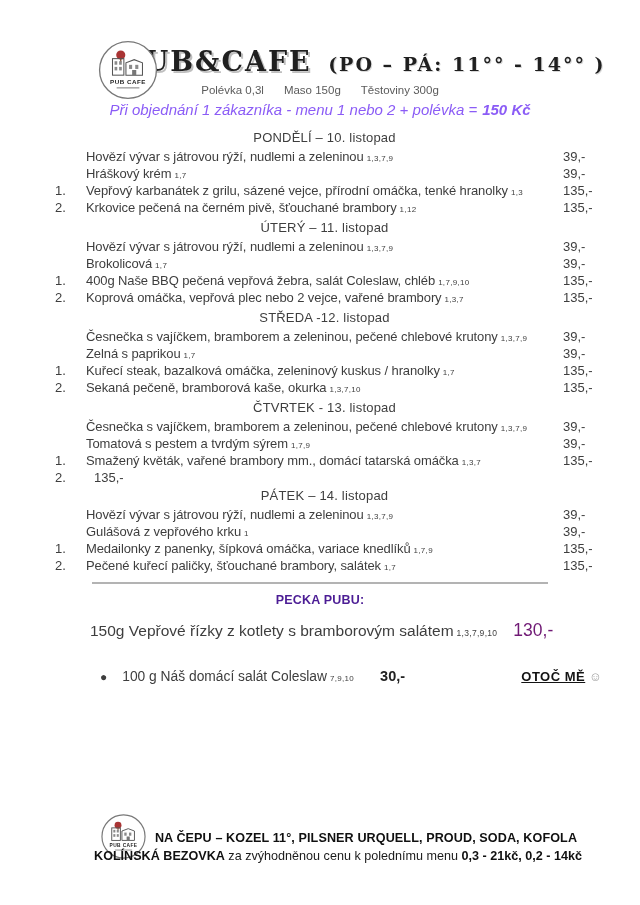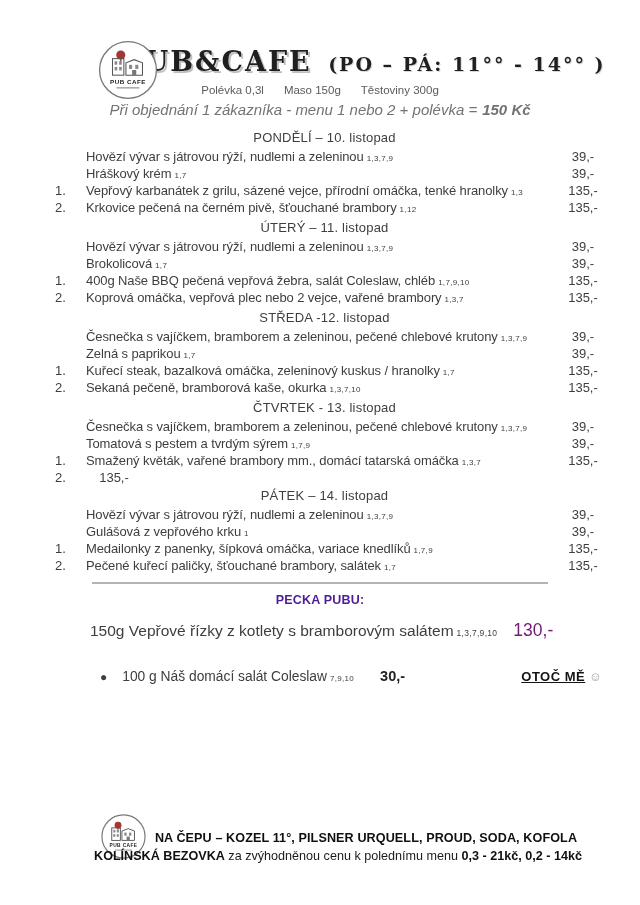--- a/index.html
+++ b/index.html
@@ -13,30 +13,30 @@
   .brand{
     font-family:"DejaVu Serif",serif;font-weight:700;font-size:27px;letter-spacing:2px;
     color:#1f1f1f;text-shadow:2px 2px 0 #bfbfbf;
   }
   .hours{
     font-family:"DejaVu Serif",serif;font-weight:700;font-size:19px;letter-spacing:2px;
     color:#1f1f1f;margin-left:12px;text-shadow:1px 1px 0 #d8d8d8;
   }
   .portions{display:flex;justify-content:center;gap:20px;margin-top:7px;
     font-size:11.5px;color:#5b5b5b;}
-  .promo{margin-top:5px;text-align:center;font-style:italic;font-size:15px;color:#737373;}
+  .promo{margin-top:5px;text-align:center;font-style:italic;font-size:15px;color:#8b5cf6;}
   .promo .pp{font-weight:700;margin-left:5px;}
   
   .menu{margin:9px 37px 0 46px;font-size:13px;}
   .day-title{text-align:center;line-height:22.1px;letter-spacing:.2px;}
   .mrow{display:flex;align-items:baseline;line-height:15px;gap:6px;}
   .mnum{flex:none;width:34px;box-sizing:border-box;padding-left:9px;}
   .mtext{flex:1;min-width:0;white-space:nowrap;letter-spacing:-.1px;}
   .alg{font-size:8px;margin-left:3px;letter-spacing:.3px;}
-  .mprice{flex:none;margin-left:8px;min-width:40px;text-align:center;}
+  .mprice{flex:none;margin-left:8px;min-width:40px;text-align:left;}
   
   .divider{width:456px;margin:7px auto 0;border-top:2px solid #b3b3b3;height:0;}
   .pecka-title{margin-top:9px;text-align:center;font-weight:700;font-size:12.5px;color:#4c1d95;letter-spacing:.2px;}
   .special-main{display:flex;align-items:baseline;margin:13px 0 0 90px;font-size:15.5px;white-space:nowrap;}
   .special-main .alg{font-size:8.5px;}
   .sprice{font-size:17.5px;margin-left:16px;color:#701a75;}
   .special-side{display:flex;align-items:baseline;margin:27px 38px 0 100px;font-size:13.8px;white-space:nowrap;}
   .bullet{margin-right:15px;font-size:12px;}
   .sideprice{font-weight:700;font-size:14.5px;margin-left:26px;color:#222;}
   .flip{margin-left:auto;font-weight:700;font-size:13px;letter-spacing:.5px;

